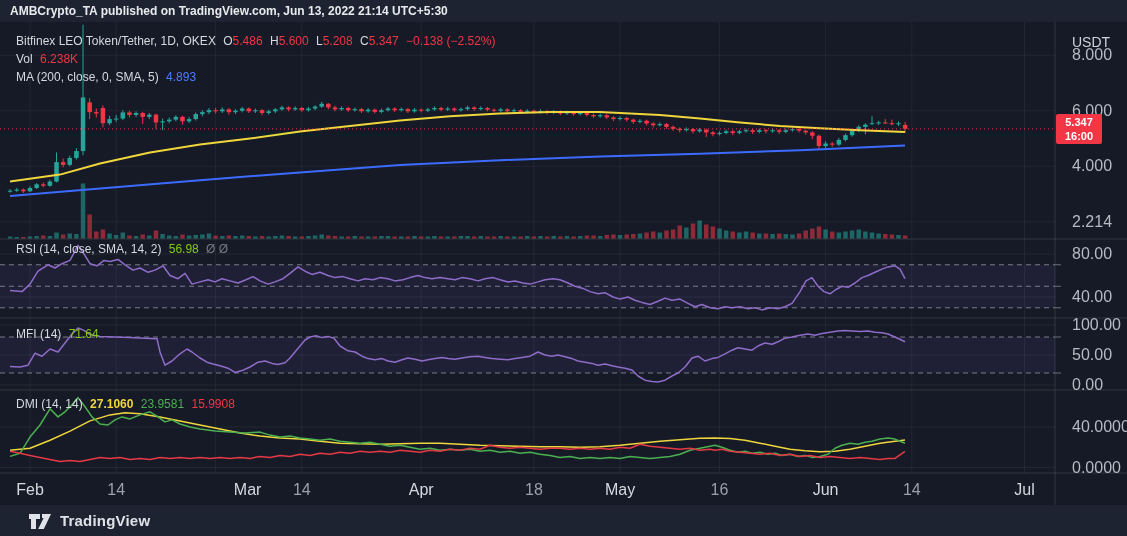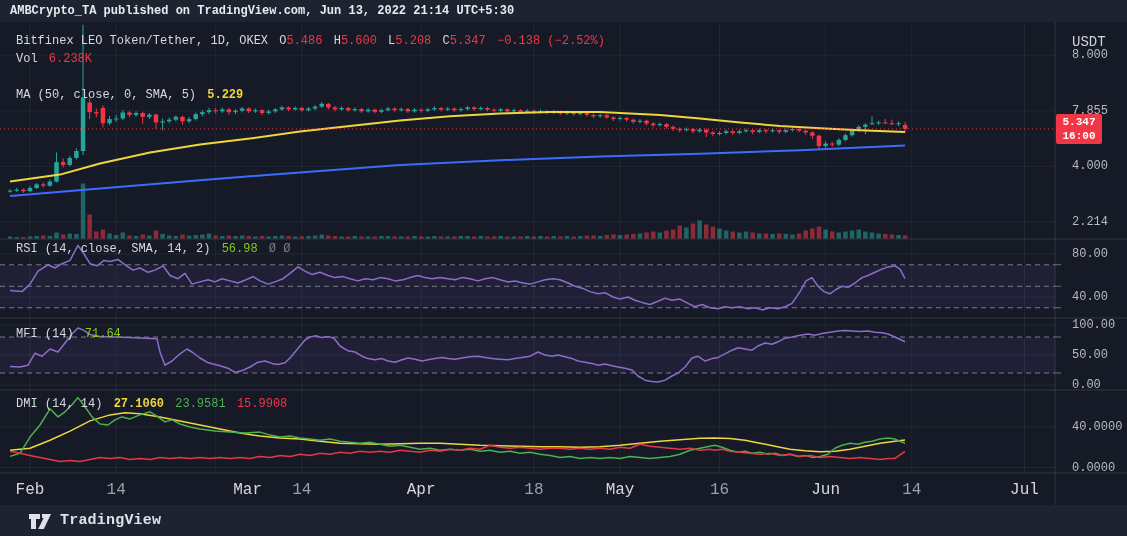--- a/index.html
+++ b/index.html
@@ -1,26 +1,26 @@
 <!DOCTYPE html>
 <html><head>
 <meta charset="utf-8">
 <style>
   html,body{margin:0;padding:0;background:#151a26;width:1127px;height:536px;overflow:hidden;
     font-family:"Liberation Sans",sans-serif;-webkit-font-smoothing:antialiased;}
-  #app{position:relative;width:1127px;height:536px;background:#151a26;font-family:Liberation Mono, monospace;}
+  #app{position:relative;width:1127px;height:536px;background:#151a26;}
   .hdr{position:absolute;left:0;top:0;width:1127px;height:22px;background:#1d2330;
     color:#e8eaed;font-size:12px;font-weight:700;line-height:22px;padding-left:10px;box-sizing:border-box;}
   #chart-svg{position:absolute;left:0;top:0;}
   .legend{position:absolute;left:16px;font-size:12px;color:#d6d9e0;white-space:nowrap;z-index:5;}
   .legend span{margin-right:4px;}
   .lg-red{color:#f23645;} .lg-blue{color:#4a7dff;} .lg-yellow{color:#efd63c;font-weight:700;}
   .lg-green{color:#4caf50;} .lg-purple{color:#84cc16;} .lg-gray{color:#787b86;}
   .axis-col{position:absolute;left:1056px;top:22px;width:71px;height:483px;z-index:4;}
-  .axlbl{position:absolute;left:16px;transform:translateY(-50%);font-size:12px;color:#b6bac4;white-space:nowrap;}
+  .axlbl{position:absolute;left:16px;transform:translateY(-50%);font-size:16px;color:#b6bac4;white-space:nowrap;}
   .unit{position:absolute;left:16px;top:12px;font-size:14px;color:#cfd3dc;}
   .price-tag{position:absolute;left:1056px;width:46px;background:#f23645;color:#fff;border-radius:2px;
     font-size:11px;font-weight:700;text-align:center;line-height:14px;padding:1px 0;z-index:6;}
   .timeaxis{position:absolute;left:0;top:473px;width:1127px;height:32px;}
   .tlabel{position:absolute;top:8px;transform:translateX(-50%);font-size:16px;color:#9aa0ac;}
   .tlabel.month{color:#d5d8df;}
   .footer{position:absolute;left:0;top:505px;width:1127px;height:31px;background:#1d2330;display:flex;align-items:center;}
   .footer .brand{color:#dfe2e8;font-size:15px;font-weight:700;margin-left:8px;letter-spacing:.2px;}
   .footer svg{margin-left:28px;}
 </style>
@@ -507,23 +507,23 @@
     <span style="margin-right:0;">O</span><span class="lg-red">5.486</span>
     <span style="margin-right:0;">H</span><span class="lg-red">5.600</span>
     <span style="margin-right:0;">L</span><span class="lg-red">5.208</span>
     <span style="margin-right:0;">C</span><span class="lg-red">5.347</span>
     <span class="lg-red">−0.138 (−2.52%)</span>
   </div>
   <div class="legend" style="top:52px;">
     <span>Vol</span>
     <span class="lg-red">6.238K</span>
   </div>
-  <div class="legend" style="top:88px;">
-    <span>MA (50, close, 0, SMA, 5)</span>
-    <span class="lg-yellow">5.229</span>
+  <div class="legend" style="top:70px;">
+    <span>MA (200, close, 0, SMA, 5)</span>
+    <span class="lg-blue">4.893</span>
   </div>
 
   <div class="legend" style="top:242px;">
     <span>RSI (14, close, SMA, 14, 2)</span>
     <span class="lg-purple">56.98</span>
     <span class="lg-gray">Ø Ø</span>
   </div>
   <div class="legend" style="top:327px;">
     <span>MFI (14)</span>
     <span class="lg-purple">71.64</span>
@@ -531,21 +531,21 @@
   <div class="legend" style="top:397px;">
     <span>DMI (14, 14)</span>
     <span class="lg-yellow">27.1060</span>
     <span class="lg-green">23.9581</span>
     <span class="lg-red">15.9908</span>
   </div>
 
   <div class="axis-col" id="axis-col">
     <div class="unit">USDT</div>
   <div class="axlbl" style="top: 33.22px;">8.000</div>
-      <div class="axlbl" style="top: 88.76px;">7.855</div>
+      <div class="axlbl" style="top: 88.76px;">6.000</div>
       <div class="axlbl" style="top: 144.3px;">4.000</div>
       <div class="axlbl" style="top: 199.84px;">2.214</div>
       <div class="axlbl" style="top: 232px;">80.00</div>
       <div class="axlbl" style="top: 275px;">40.00</div>
       <div class="axlbl" style="top: 303px;">100.00</div>
       <div class="axlbl" style="top: 333px;">50.00</div>
       <div class="axlbl" style="top: 363px;">0.00</div>
       <div class="axlbl" style="top: 405px;">40.0000</div>
       <div class="axlbl" style="top: 445.5px;">0.0000</div>
     </div>

